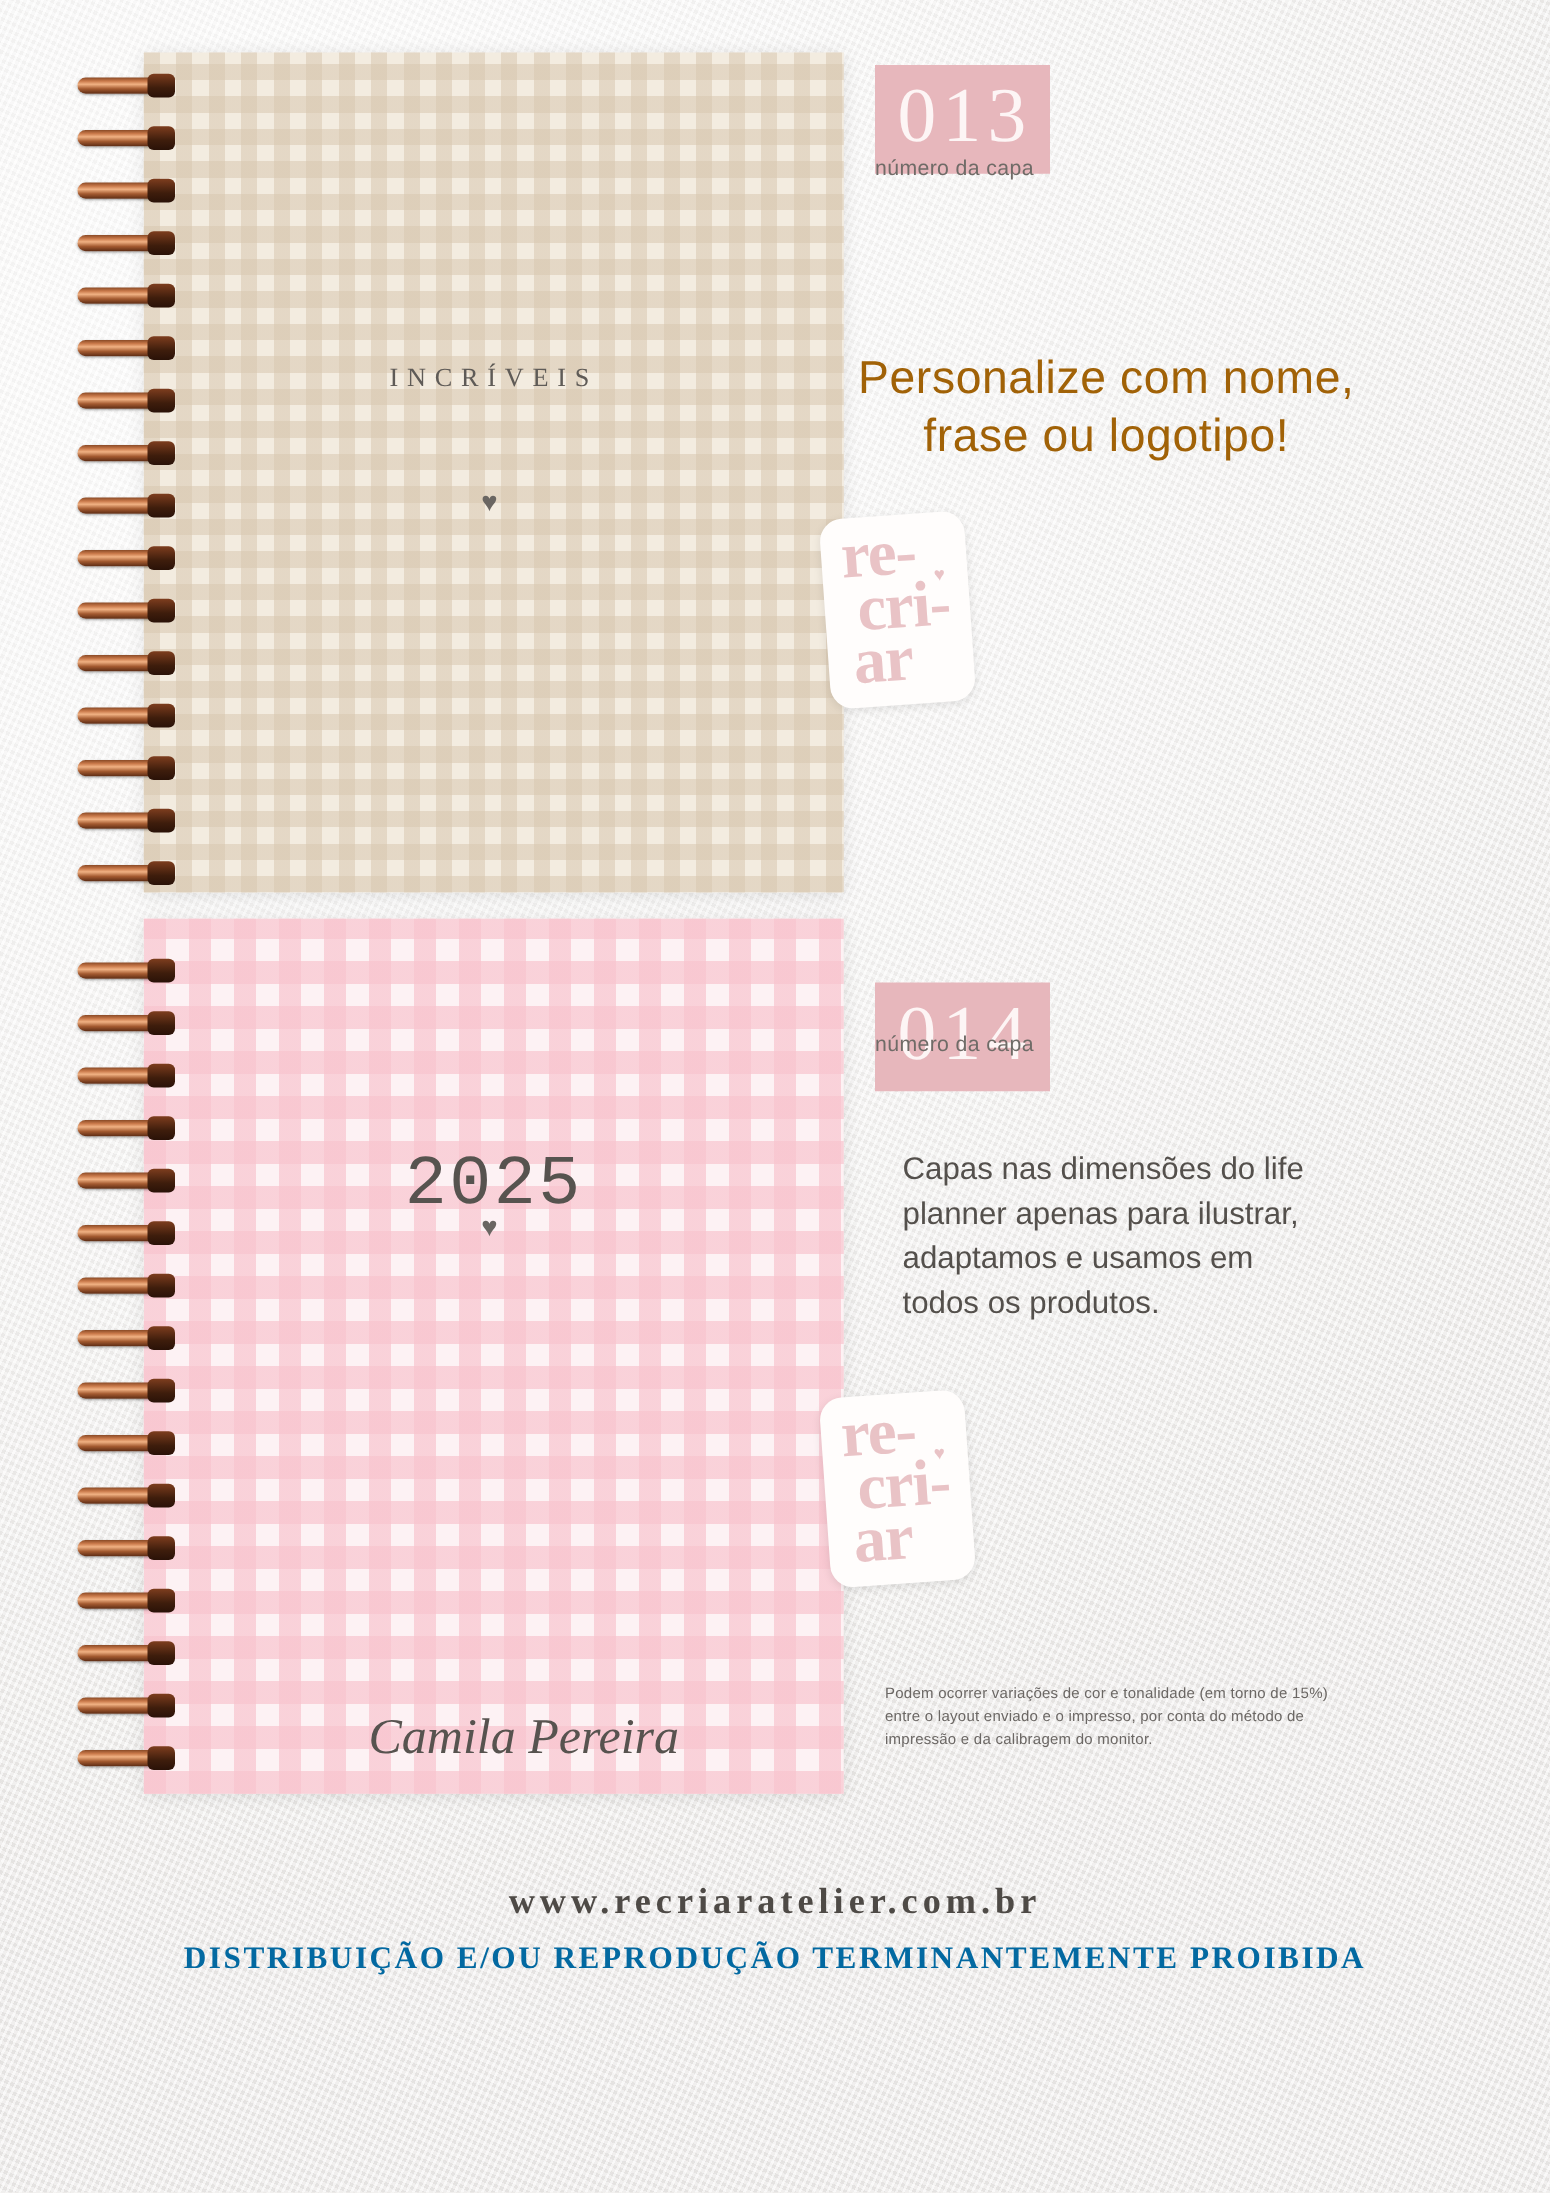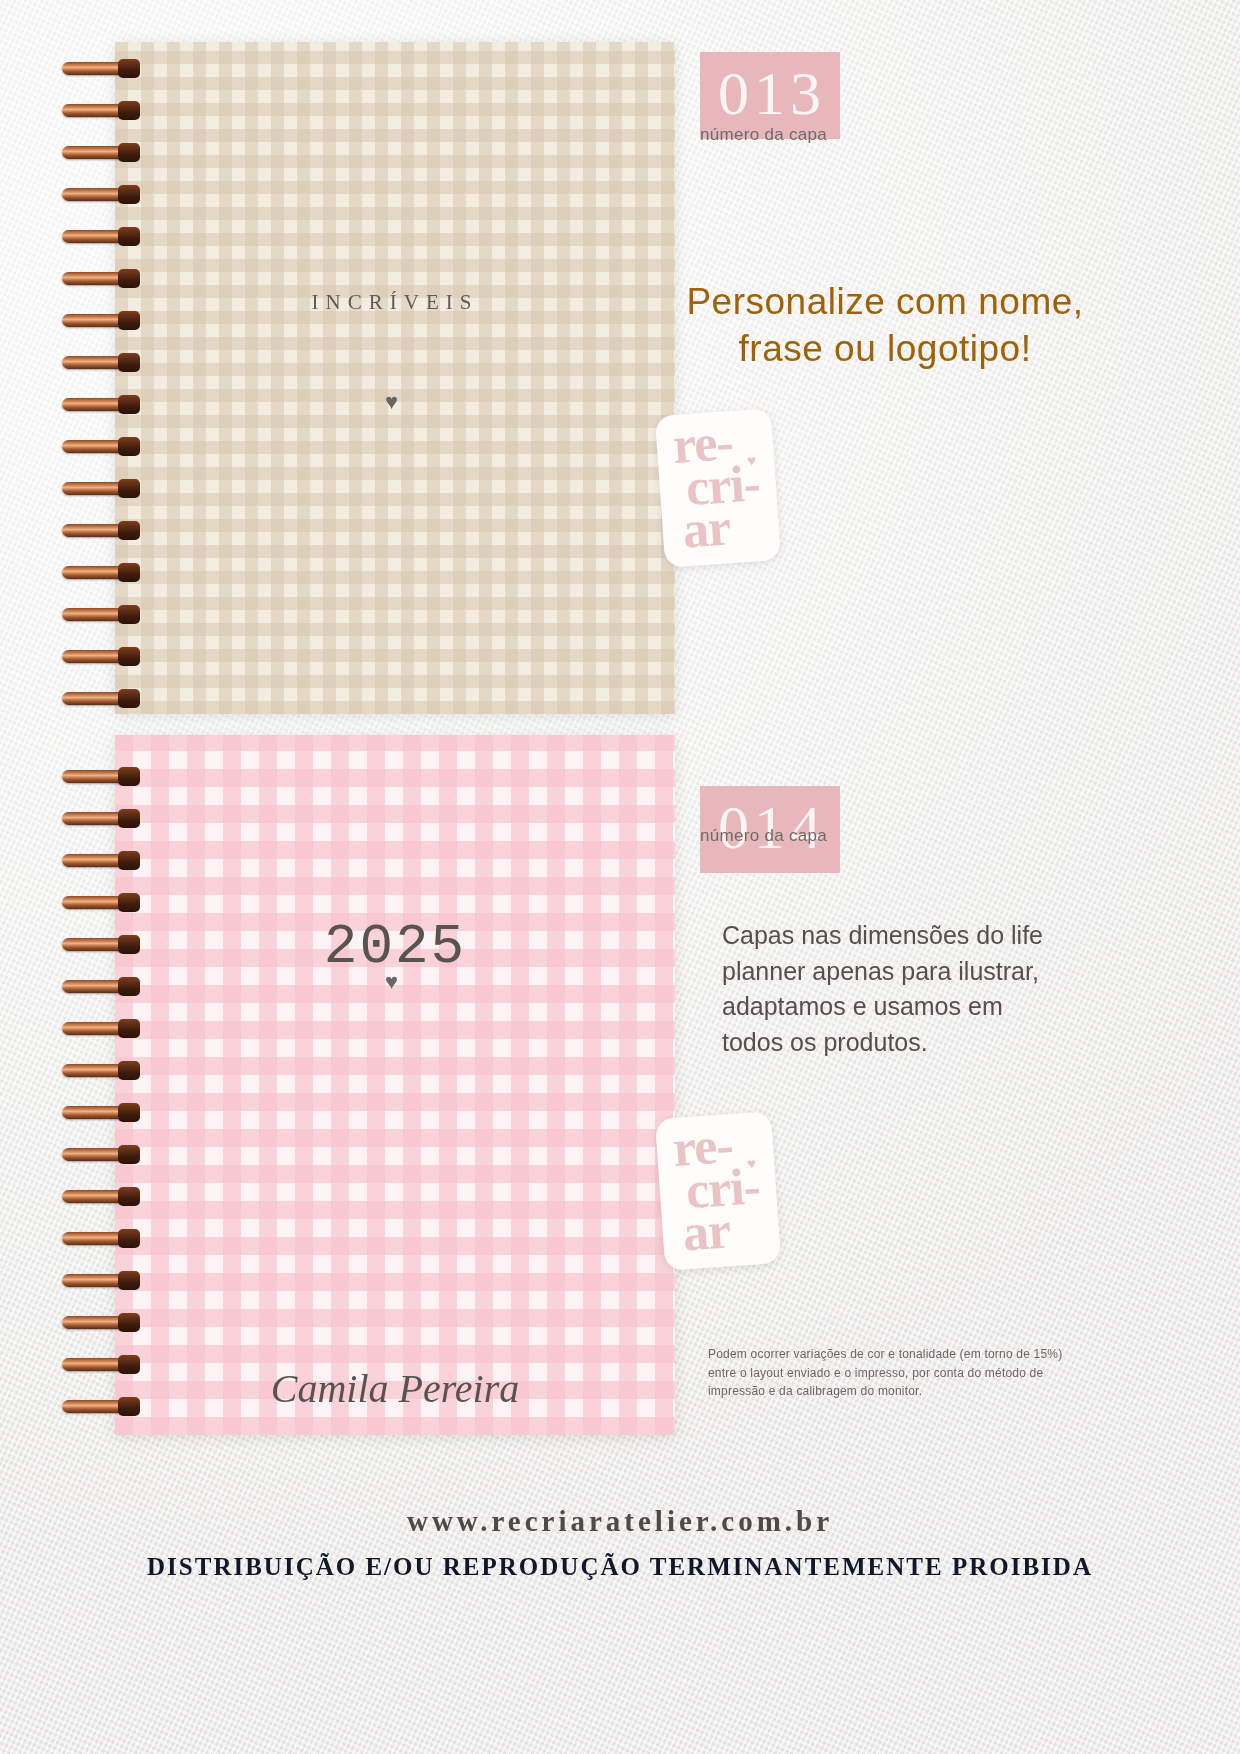--- a/index.html
+++ b/index.html
@@ -67,21 +67,21 @@
     color:#5f5b57;letter-spacing:6px;font-size:16px;
   }
   .year-text{
     position:absolute;width:100%;text-align:center;
     font-family:Liberation Mono, monospace;color:#57534f;
     font-size:56px;letter-spacing:2px;
   }
   .script-name{
     position:absolute;width:100%;text-align:center;
     font-family:"Liberation Serif", serif;font-style:italic;
-    color:#57534f;font-size:40px;
+    color:#57534f;font-size:40px;padding-left:24px;
   }
 
   
   .sticker{
     position:absolute;
     background:#fffdfc;
     border-radius:18px;
     box-shadow:0 2px 8px rgba(0,0,0,0.10);
     padding:10px 16px 14px 16px;
     transform:rotate(-4deg);
@@ -129,21 +129,21 @@
 
   
   .footer-url{
     position:absolute;left:0;width:1240px;text-align:center;
     font-family:"Liberation Serif", serif;font-weight:bold;
     color:#4e4a46;font-size:29px;letter-spacing:4px;
   }
   .footer-warn{
     position:absolute;left:0;width:1240px;text-align:center;
     font-family:"Liberation Serif", serif;font-weight:bold;
-    color:#0f172a;font-size:25px;letter-spacing:2px;
+    color:#0369a1;font-size:25px;letter-spacing:2px;
   }
 </style>
 </head>
 <body>
 
 <div class="paper-bg"></div>
 
 <div class="cover" id="cover-beige">
   <div class="cover-title" style="top:245px;">
     <div>INCRÍVEIS</div>

